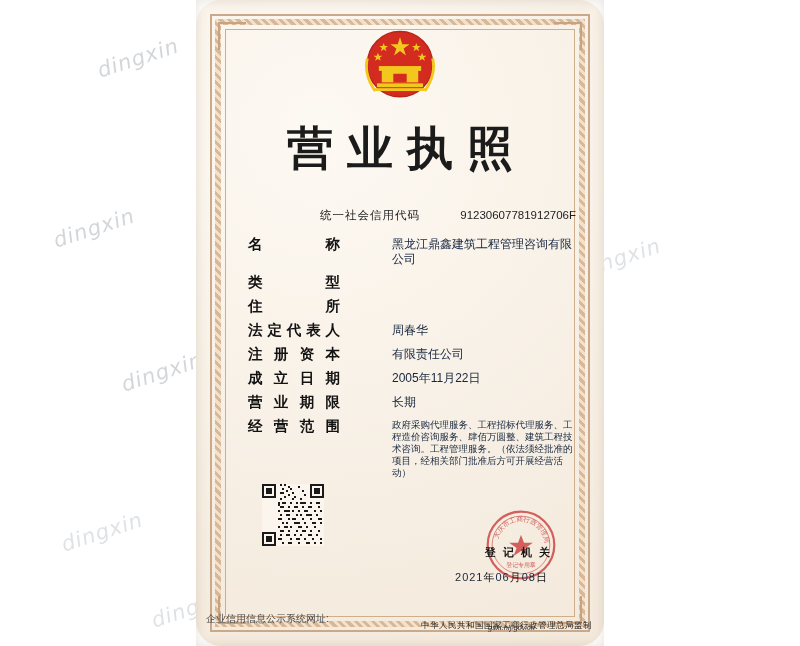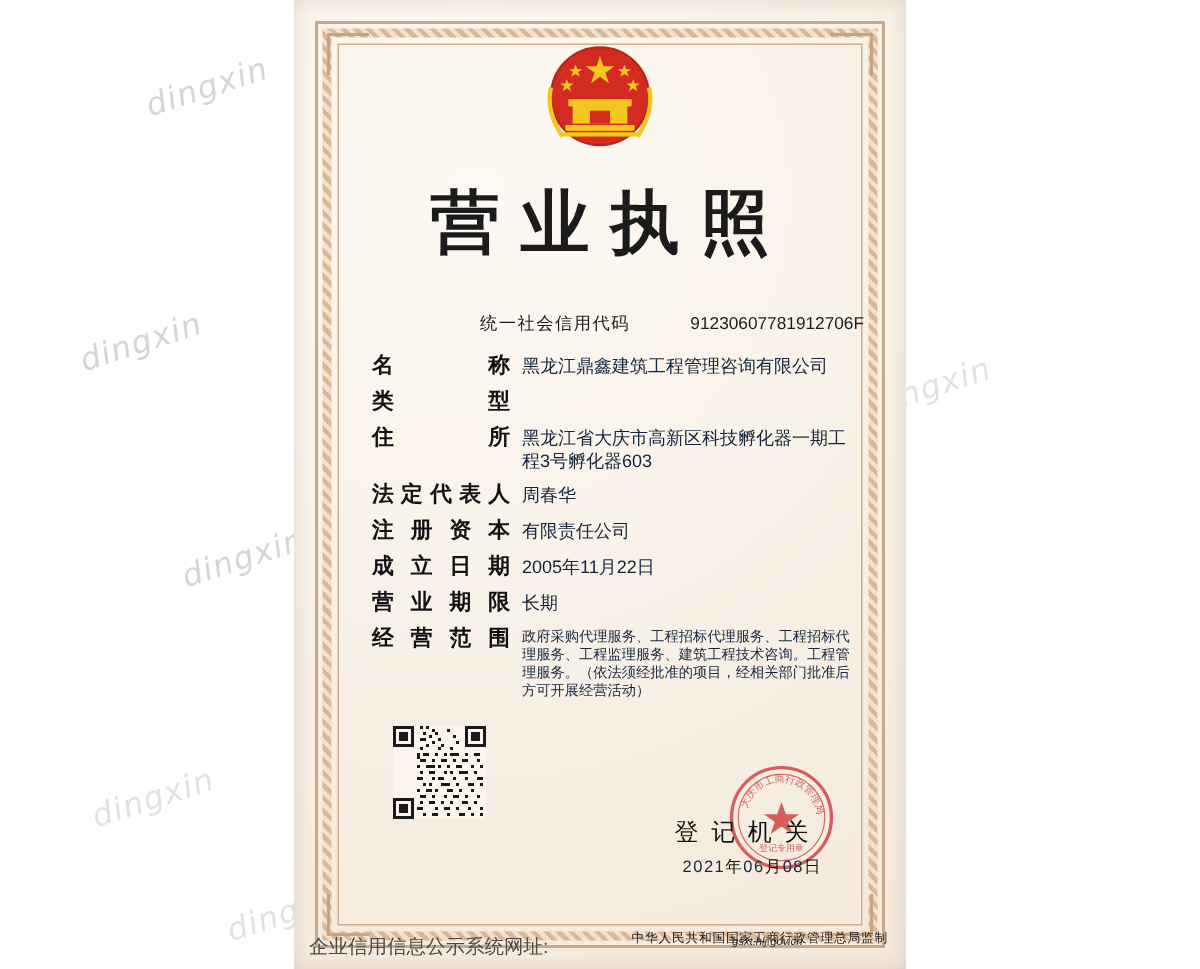--- a/index.html
+++ b/index.html
@@ -22,20 +22,21 @@
   .cert {
     position: absolute;
     left: 196px;
     top: 0px;
     width: 408px;
     height: 646px;
     background: #fbf5ee;
     background-image:
       radial-gradient(circle at 30% 20%, #fdf9f3 0%, #f7efe4 60%, #f3e9db 100%);
     overflow: hidden;
+    border-radius: 25px;
   }
   .cert-shadow {
     position: absolute;
     left: 196px;
     top: 0;
     width: 408px;
     height: 646px;
     box-shadow: 0 0 12px rgba(120,90,60,0.18) inset;
     pointer-events: none;
   }
@@ -139,43 +140,44 @@
     letter-spacing: 0;
     line-height: 17px;
   }
   .f-label span { display: inline-block; }
   .f-value {
     font-size: 12px;
     color: #14243c;
     line-height: 15px;
     padding-left: 8px;
     padding-top: 1px;
+    margin-left: 44px;
   }
   .f-value.small {
     font-size: 9.5px;
     line-height: 12px;
     color: #16263e;
     max-width: 262px;
   }
 
   
   .qr {
     position: absolute;
     left: 66px;
     top: 484px;
     width: 62px;
     height: 62px;
   }
   
   .registrar {
     position: absolute;
-    right: 63px;
+    right: 52px;
     top: 545px;
-    font-size: 16px;
-    font-weight: normal;
+    font-size: 11px;
+    font-weight: bold;
     letter-spacing: 2px;
     color: #141414;
   }
   .date-line {
     position: absolute;
     right: 56px;
     top: 570px;
     font-size: 11px;
     color: #17273f;
     letter-spacing: 1px;
@@ -190,22 +192,22 @@
     left: 288px;
     top: 508px;
     width: 74px;
     height: 74px;
     opacity: .72;
   }
   
   .foot-left {
     position: absolute;
     left: 10px;
-    bottom: 6px;
-    font-size: 13px;
+    bottom: 20px;
+    font-size: 10px;
     color: #4a4a4a;
     letter-spacing: 0;
   }
   .foot-url {
     position: absolute;
     left: 292px;
     bottom: 14px;
     font-size: 7.5px;
     color: #2b2b2b;
     font-style: italic;
@@ -303,21 +305,20 @@
           <div class="f-label">
             <span>类</span>
             <span>型</span>
           </div>
         </div>
         <div class="field">
           <div class="f-label">
             <span>住</span>
             <span>所</span>
           </div>
-          <div class="f-value">黑龙江省大庆市高新区科技孵化器一期工程3号孵化器603</div>
         </div>
         <div class="field">
           <div class="f-label">
             <span>法</span>
             <span>定</span>
             <span>代</span>
             <span>表</span>
             <span>人</span>
           </div>
           <div class="f-value">周春华</div>
@@ -349,21 +350,21 @@
           </div>
           <div class="f-value">长期</div>
         </div>
         <div class="field">
           <div class="f-label">
             <span>经</span>
             <span>营</span>
             <span>范</span>
             <span>围</span>
           </div>
-          <div class="f-value small">政府采购代理服务、工程招标代理服务、工程招标代理服务、工程监理服务、建筑工程技术咨询。工程管理服务。（依法须经批准的项目，经相关部门批准后方可开展经营活动）</div>
+          <div class="f-value small">政府采购代理服务、工程招标代理服务、工程造价咨询服务、肆佰万圆整、建筑工程技术咨询。工程管理服务。（依法须经批准的项目，经相关部门批准后方可开展经营活动）</div>
         </div>
       </div>
 
     <div class="qr">
       <svg viewBox="0 0 31 31" width="62" height="62" shape-rendering="crispEdges">
         <rect width="31" height="31" fill="#fbf5ee"></rect>
         <g fill="#1a1a1a">
           <rect x="0" y="0" width="7" height="1"></rect>
             <rect x="0" y="6" width="7" height="1"></rect>
           <rect x="0" y="0" width="1" height="7"></rect>

